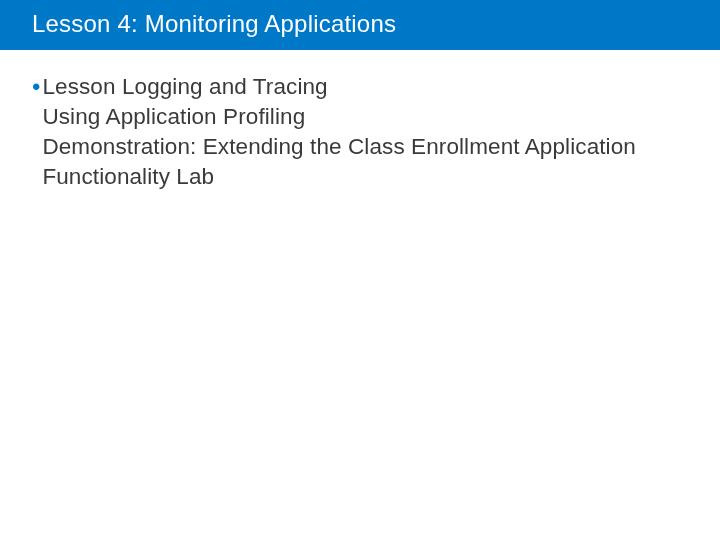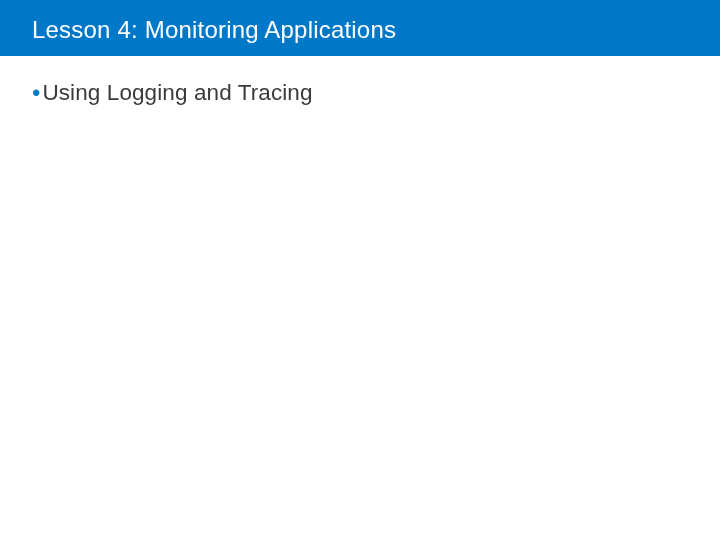--- a/index.html
+++ b/index.html
@@ -11,21 +11,21 @@
       width: 720px;
       height: 540px;
       font-family: "Segoe UI Light", "Segoe UI", -apple-system, "Helvetica Neue", Arial, sans-serif;
       background: #ffffff;
       overflow: hidden;
       position: relative;
     }
     .header {
       background: #0078C8;
       color: #ffffff;
-      padding: 16px 0 12px 32px;
+      padding: 10px 0 12px 32px;
       font-size: 24px;
       font-weight: 300;
       letter-spacing: 0.2px;
     }
     .content {
       padding: 22px 40px 0 32px;
     }
     .bulleted {
       display: flex;
       align-items: flex-start;
@@ -53,16 +53,18 @@
 <body>
 
 <div class="header">
   <span>Lesson 4: Monitoring Applications</span>
 </div>
 
 <div class="content">
   <div class="bulleted">
     <span class="bullet">•</span>
     <div class="lines">
-      <div>Using Logging and Tracing</div>
+      <div>Lesson Logging and Tracing</div>
+      <div>Using Application Profiling</div>
+      <div>Demonstration: Extending the Class Enrollment Application Functionality Lab</div>
     </div>
   </div>
 </div>
 
 </body></html>

